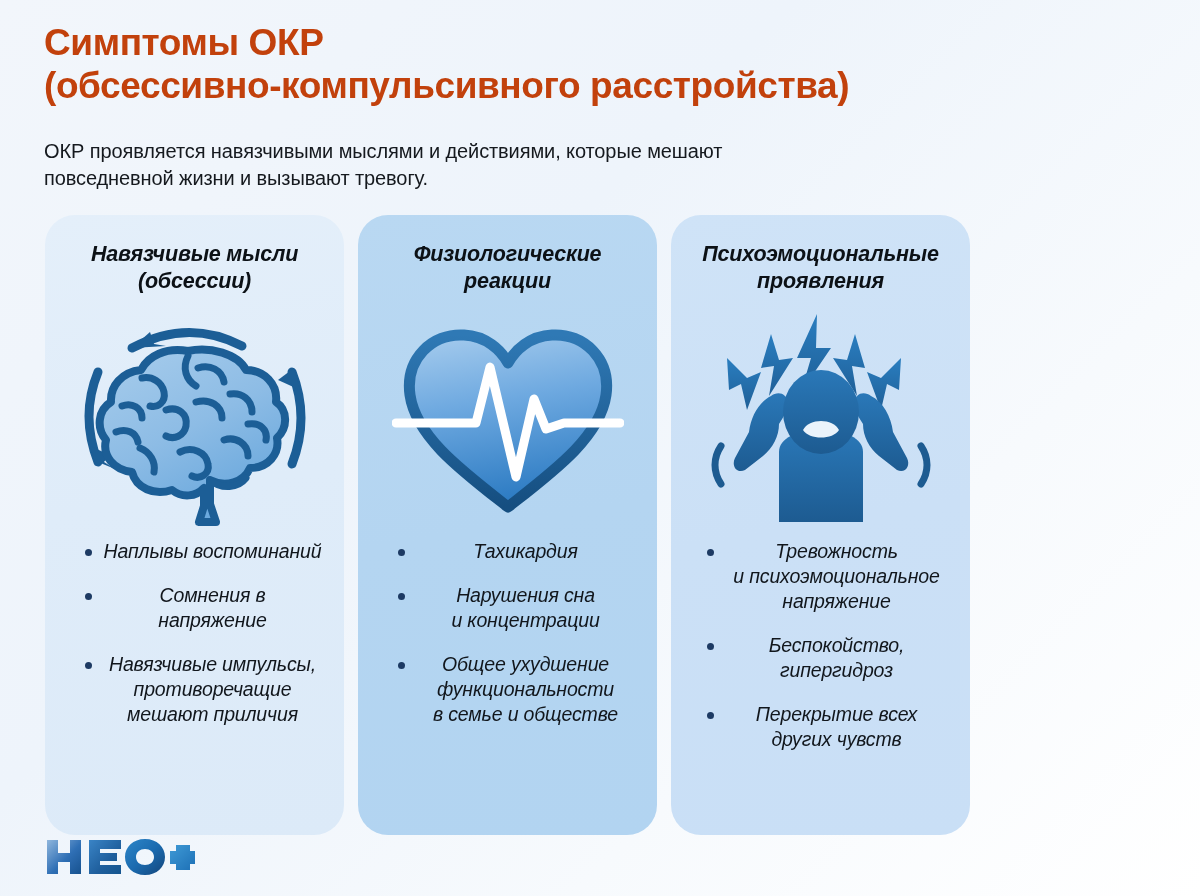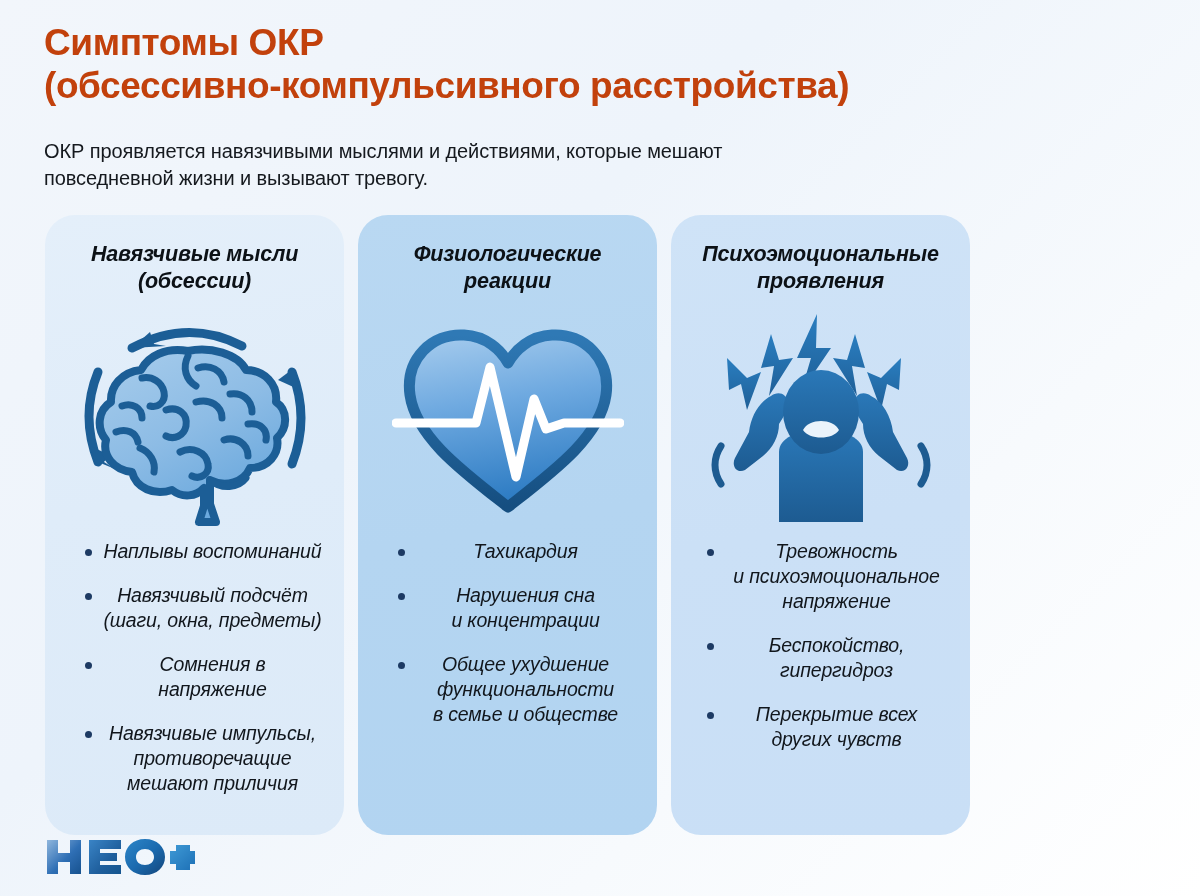--- a/index.html
+++ b/index.html
@@ -228,22 +228,20 @@
             <path d="M110 146 C122 140 136 146 138 158 C140 168 130 174 122 170"></path>
             <path d="M154 134 C166 130 178 138 178 150"></path>
             <path d="M70 142 C80 146 86 156 84 166"></path>
             <path d="M140 174 C152 184 168 182 176 172"></path>
           </g>
         </svg>
       </div>
 
       <ul class="card-list">
         <li>Наплывы воспоминаний</li>
-        <li>Навязчивый подсчёт
-(шаги, окна, предметы)</li>
         <li>Сомнения в напряжение</li>
         <li>Навязчивые импульсы,
 противоречащие
 мешают приличия</li>
       </ul>
     </section>
 
     <section class="card card--3">
       <h2 class="card-title">Физиологические
 реакции</h2>

